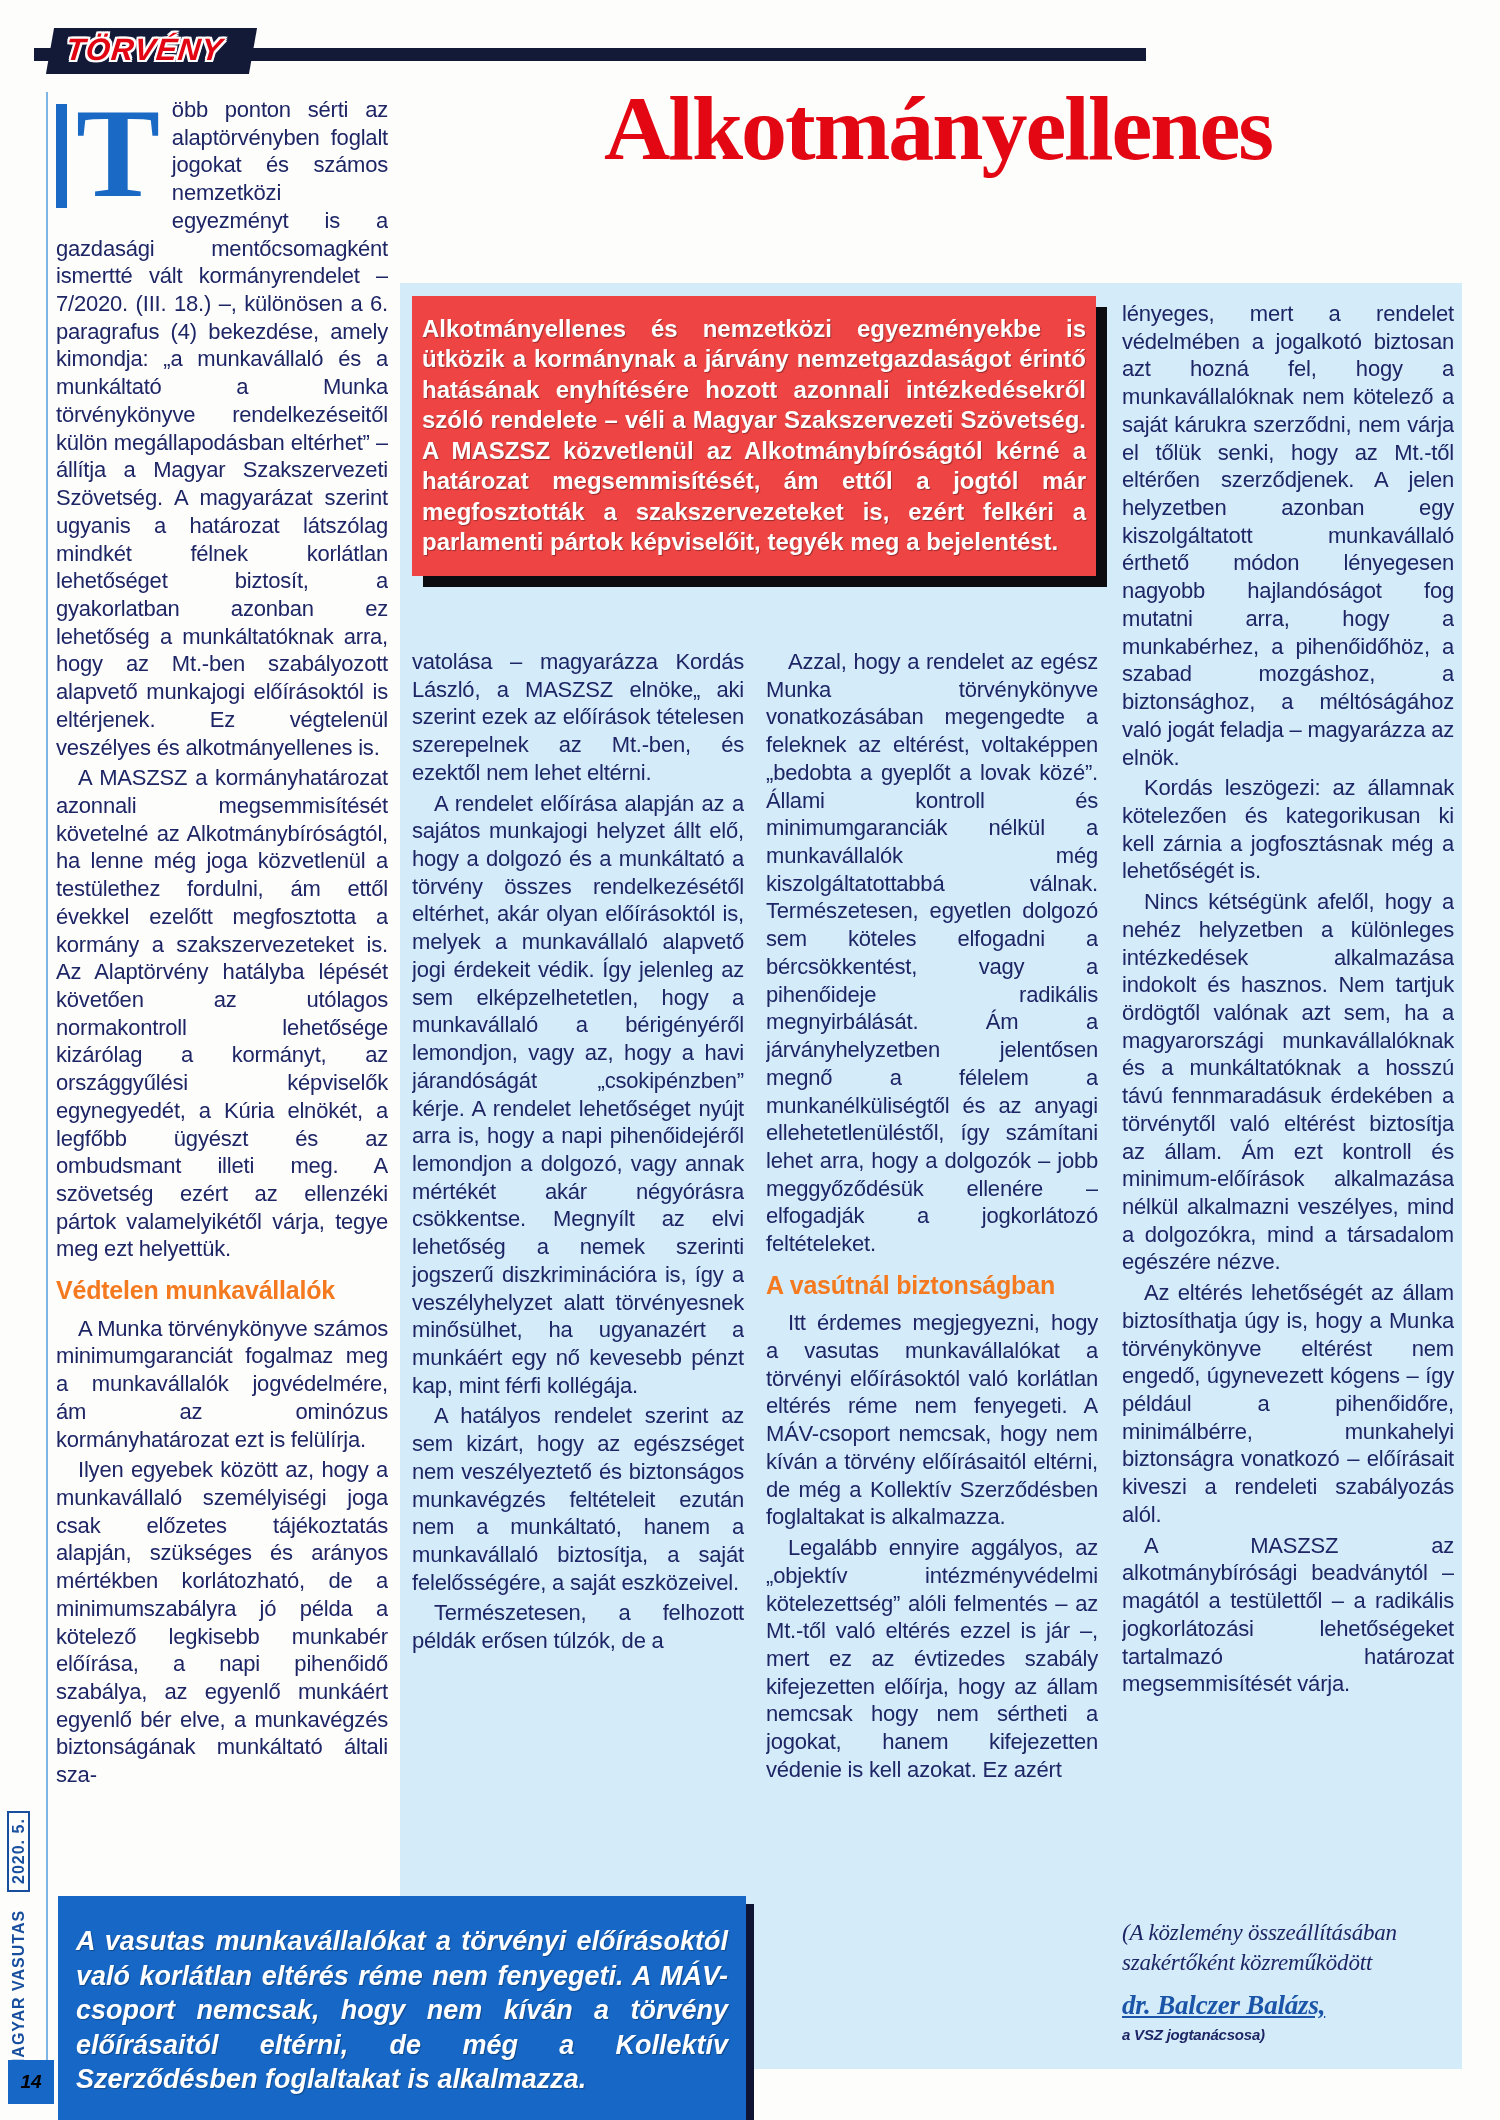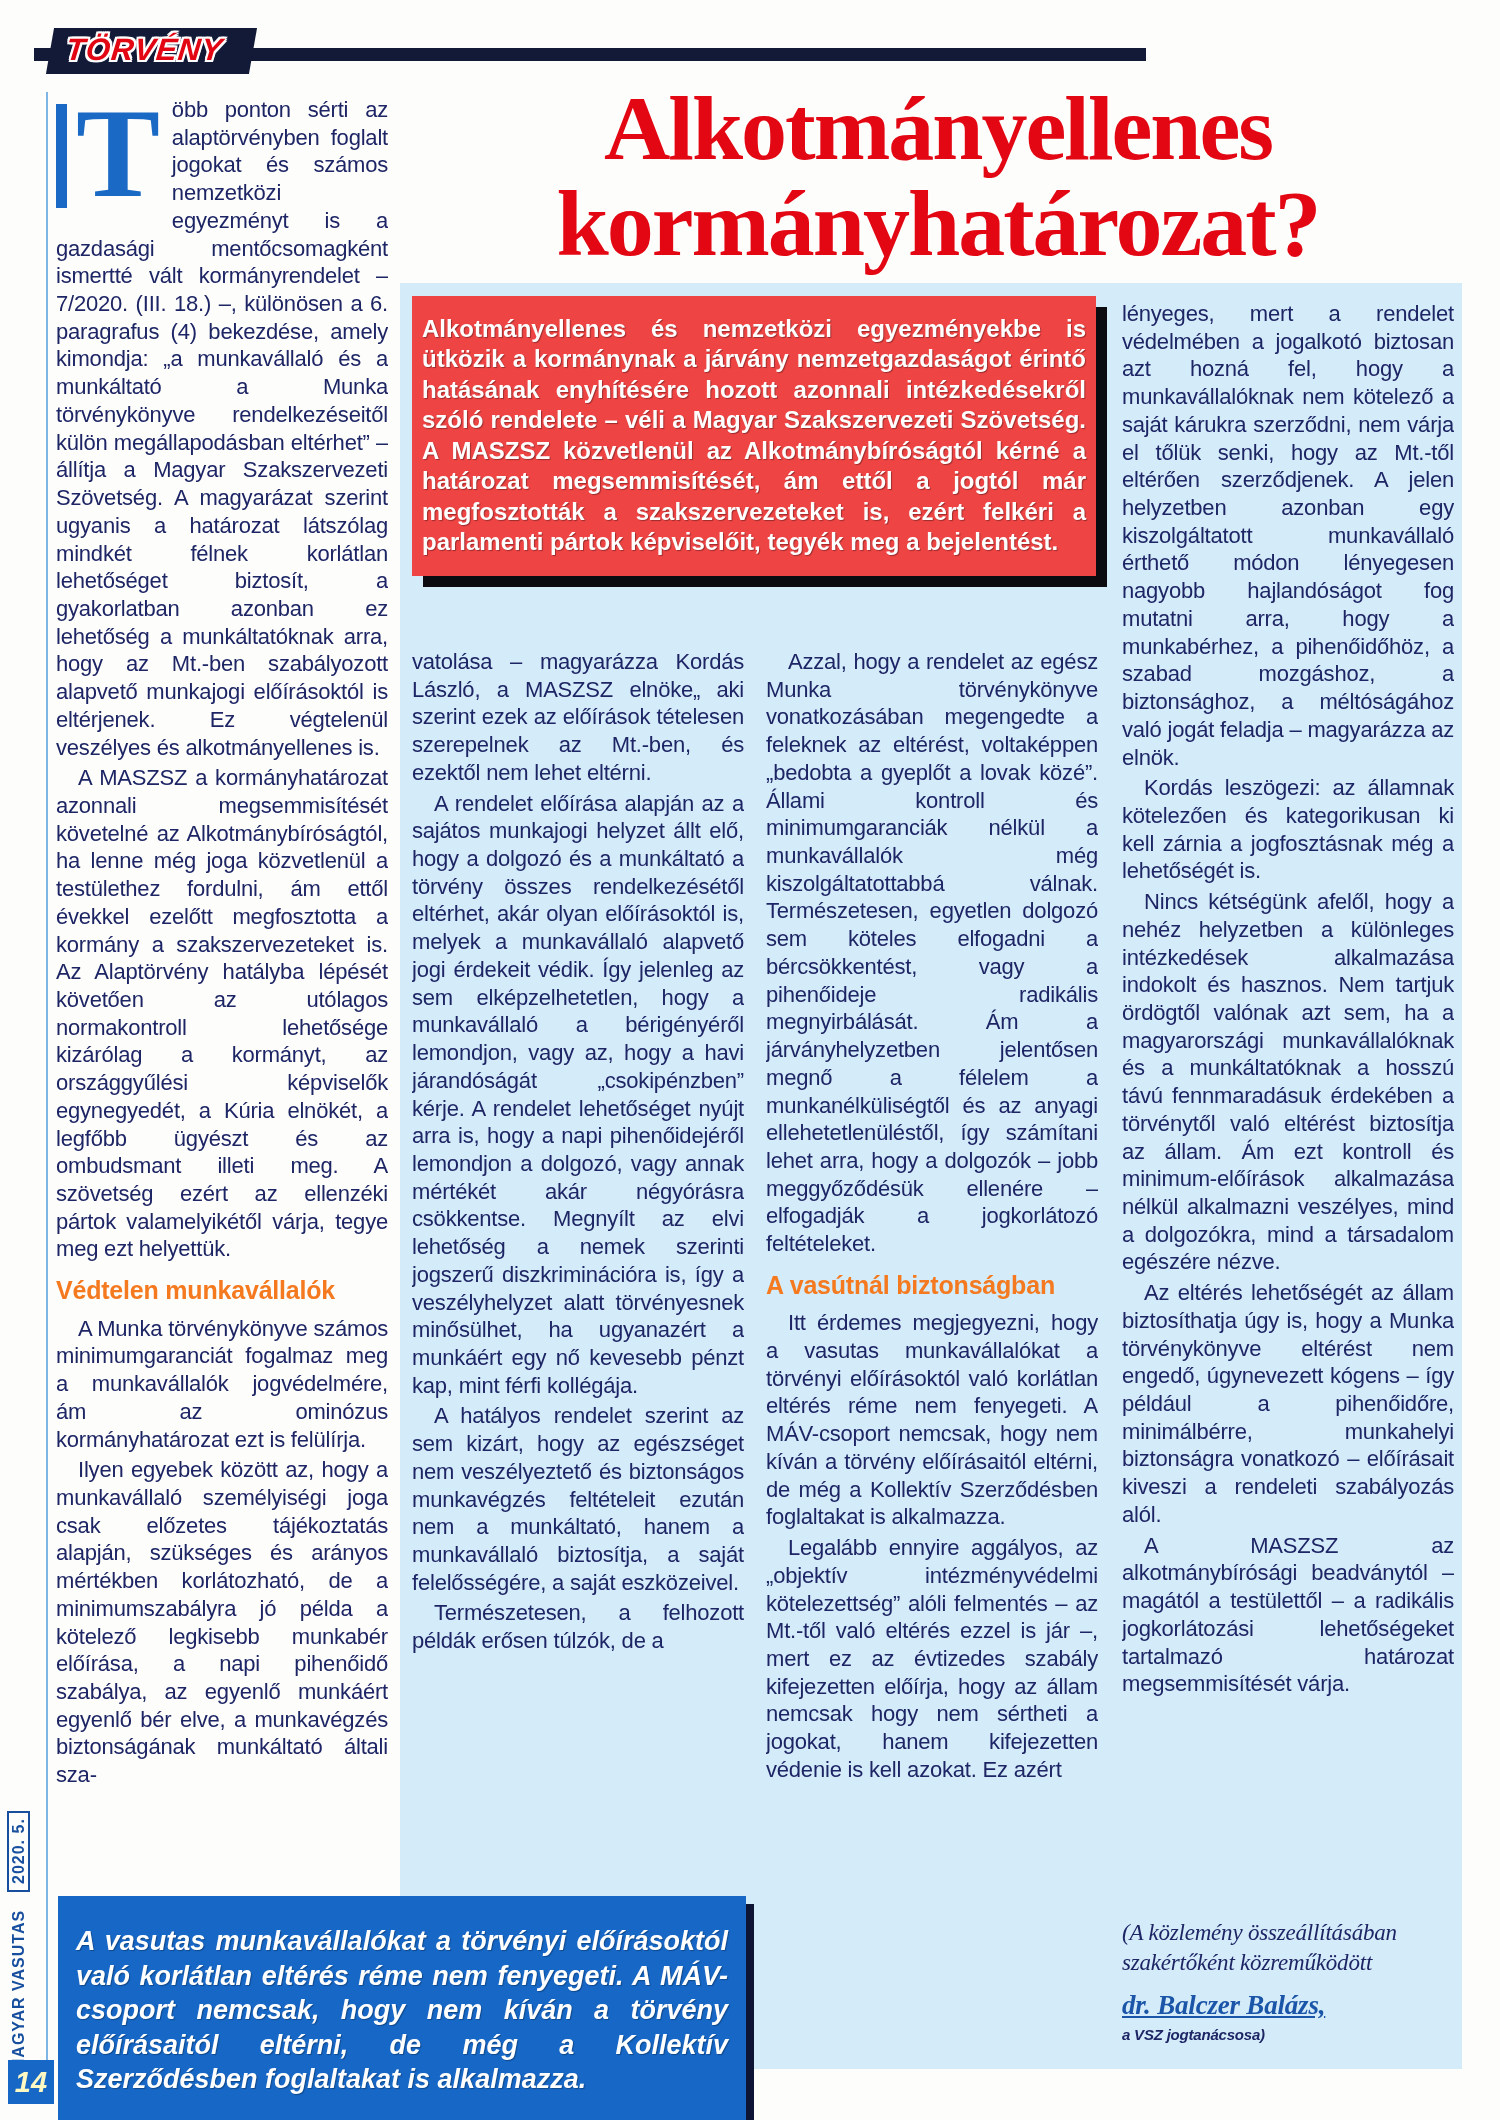--- a/index.html
+++ b/index.html
@@ -58,38 +58,37 @@
     text-decoration:underline; margin-top:10px; }
   .credit .c2 { display:block; font-size:15px; font-weight:bold; margin-top:4px;
     font-family:"Liberation Sans", sans-serif; color:#1d2565; }
   
   .left-rule { position:absolute; left:46px; top:92px; width:2px; height:1978px; background:#7db6e4; }
   .sidebar-vert { position:absolute; left:10px; top:1568px; height:504px;
     writing-mode:vertical-rl; transform:rotate(180deg);
     font-size:16px; font-weight:bold; color:#174f9e; letter-spacing:1px; }
   .sidebar-vert .issue { border:2px solid #174f9e; padding:6px 1px; margin-top:12px; }
   .pageno { position:absolute; left:8px; top:2060px; width:46px; height:44px;
-    background:#1667c6; color:#fef9c3; font-weight:bold; font-size:29px; font-style:italic;
+    background:#1667c6; color:#000000; font-weight:bold; font-size:19px; font-style:italic;
     display:flex; align-items:center; justify-content:center; }
 </style>
 </head>
 <body>
 
 <div class="page">
 
   <div class="left-rule"></div>
 
   <div class="top-bar"></div>
   <div class="tag">
     <span>TÖRVÉNY</span>
   </div>
 
   <h1 class="headline">
     <span class="hl1">Alkotmányellenes</span>
-    <span class="hl2">kormányhatározat?</span>
   </h1>
 
   <div class="blue-panel"></div>
 
   <div class="lead-box">
     <p>Alkotmányellenes és nemzetközi egyezményekbe is ütközik a kormánynak a járvány nemzetgazdaságot érintő hatásának enyhítésére hozott azonnali intézkedésekről szóló rendelete – véli a Magyar Szakszervezeti Szövetség. A MASZSZ közvetlenül az Alkotmánybíróságtól kérné a határozat megsemmisítését, ám ettől a jogtól már megfosztották a szakszervezeteket is, ezért felkéri a parlamenti pártok képviselőit, tegyék meg a bejelentést.</p>
   </div>
 
   <div class="col col1">
     <p>

